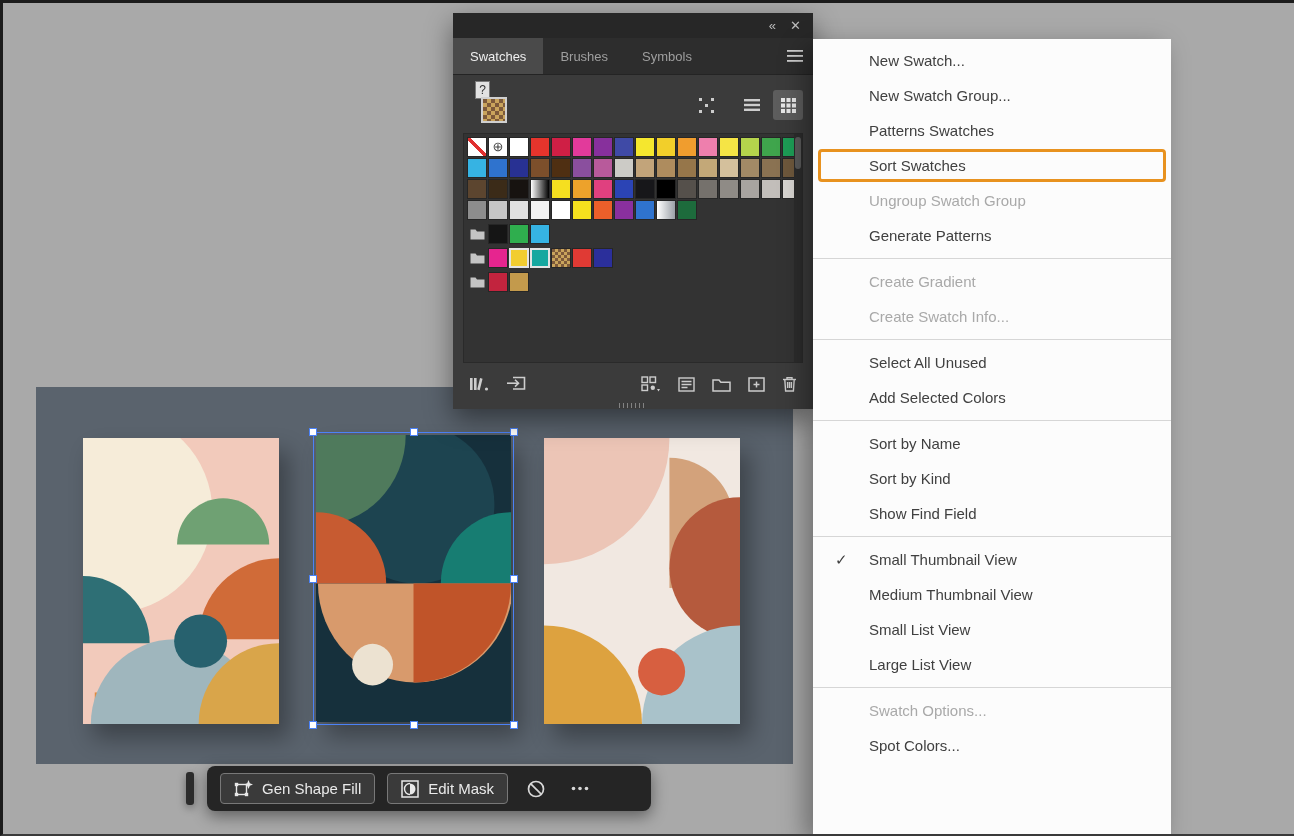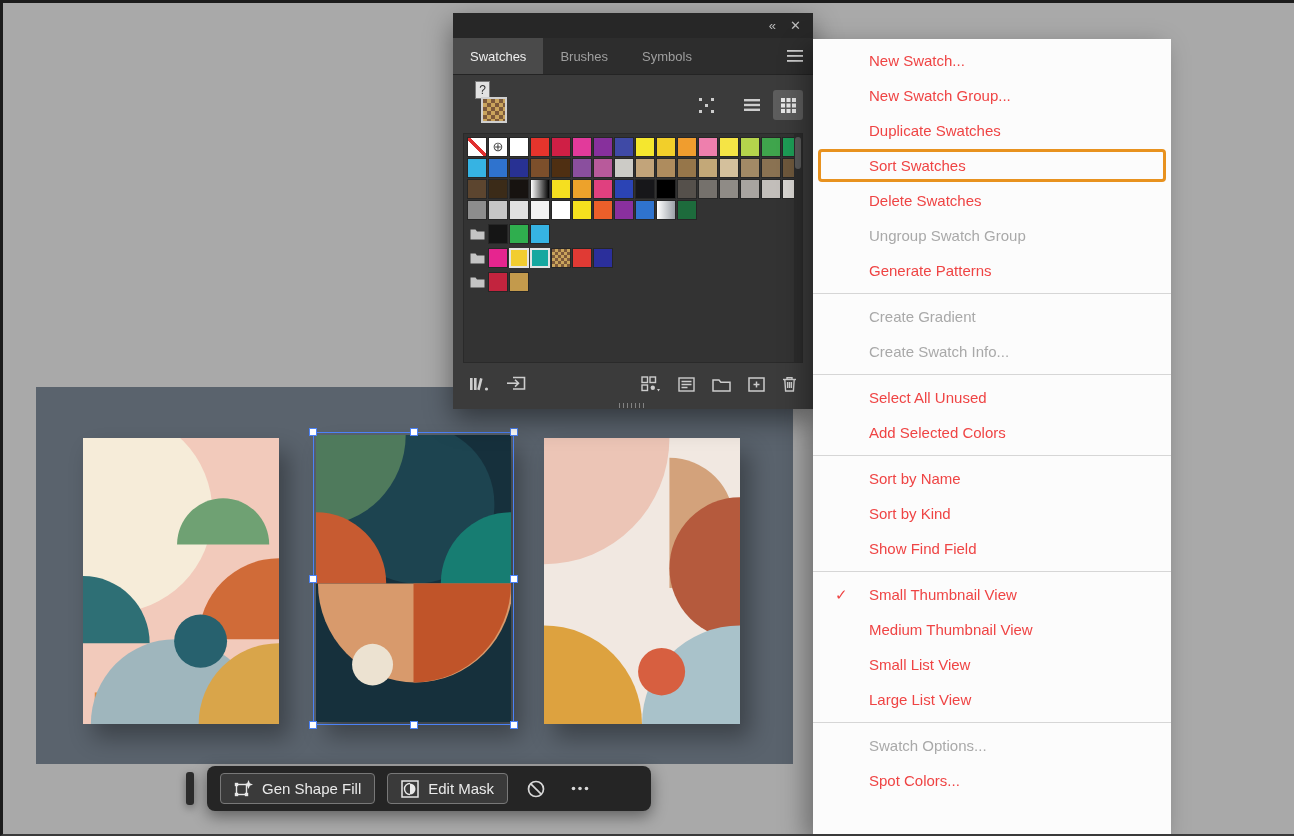--- a/index.html
+++ b/index.html
@@ -73,21 +73,21 @@
 
   .ptool { height:42px; display:flex; align-items:center; gap:17px; padding:0 6px; }
   .ticon { display:flex; align-items:center; justify-content:center; }
   .spacer { flex:1; }
   .grip { position:absolute; bottom:1px; left:50%; transform:translateX(-50%); width:28px; height:5px;
           background:repeating-linear-gradient(90deg, #828282 0 1.5px, transparent 1.5px 4px); }
 
   
   .menu { position:absolute; left:810px; top:36px; width:358px; bottom:0; background:#fcfcfc;
           box-shadow:-8px 8px 24px rgba(0,0,0,.35); padding-top:4px; overflow:hidden; }
-  .menu-item { position:relative; height:35px; display:flex; align-items:center; font-size:15px; color:#ef4444; }
+  .menu-item { position:relative; height:35px; display:flex; align-items:center; font-size:15px; color:#404040; }
   .menu-item .mlabel { margin-left:56px; }
   .menu-item .check { position:absolute; left:22px; width:20px; font-size:15px; }
   .menu-item.disabled { color:#a9a9a9; }
   .menu-item.highlighted::after { content:""; position:absolute; left:5px; right:5px; top:1px; bottom:1px;
           border:3px solid var(--accent); border-radius:4px; pointer-events:none; }
   .menu-sep { height:1px; background:#d6d6d6; margin:5px 0; }
 </style>
 </head>
 <body>
 
@@ -410,29 +410,25 @@
       <div class="menu-item">
         <span class="check"></span>
         <span class="mlabel">New Swatch...</span>
       </div>
       <div class="menu-item">
         <span class="check"></span>
         <span class="mlabel">New Swatch Group...</span>
       </div>
       <div class="menu-item">
         <span class="check"></span>
-        <span class="mlabel">Duplicate Swatches</span>
+        <span class="mlabel">Patterns Swatches</span>
       </div>
       <div class="menu-item highlighted">
         <span class="check"></span>
         <span class="mlabel">Sort Swatches</span>
-      </div>
-      <div class="menu-item">
-        <span class="check"></span>
-        <span class="mlabel">Delete Swatches</span>
       </div>
       <div class="menu-item disabled">
         <span class="check"></span>
         <span class="mlabel">Ungroup Swatch Group</span>
       </div>
       <div class="menu-item">
         <span class="check"></span>
         <span class="mlabel">Generate Patterns</span>
       </div>
       <div class="menu-sep"></div>

